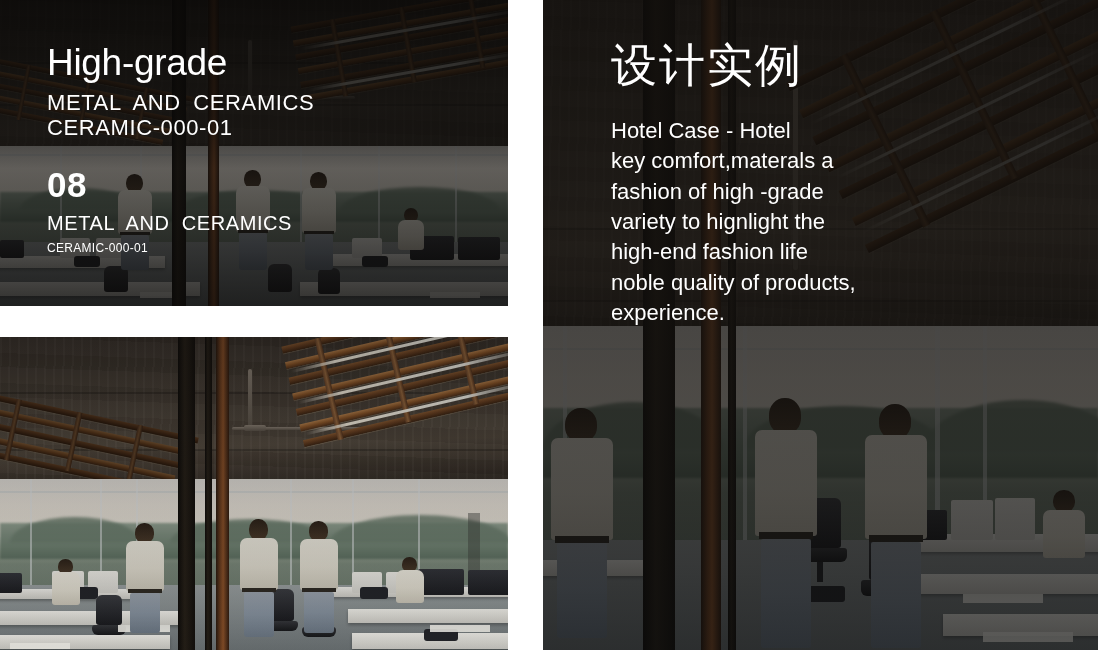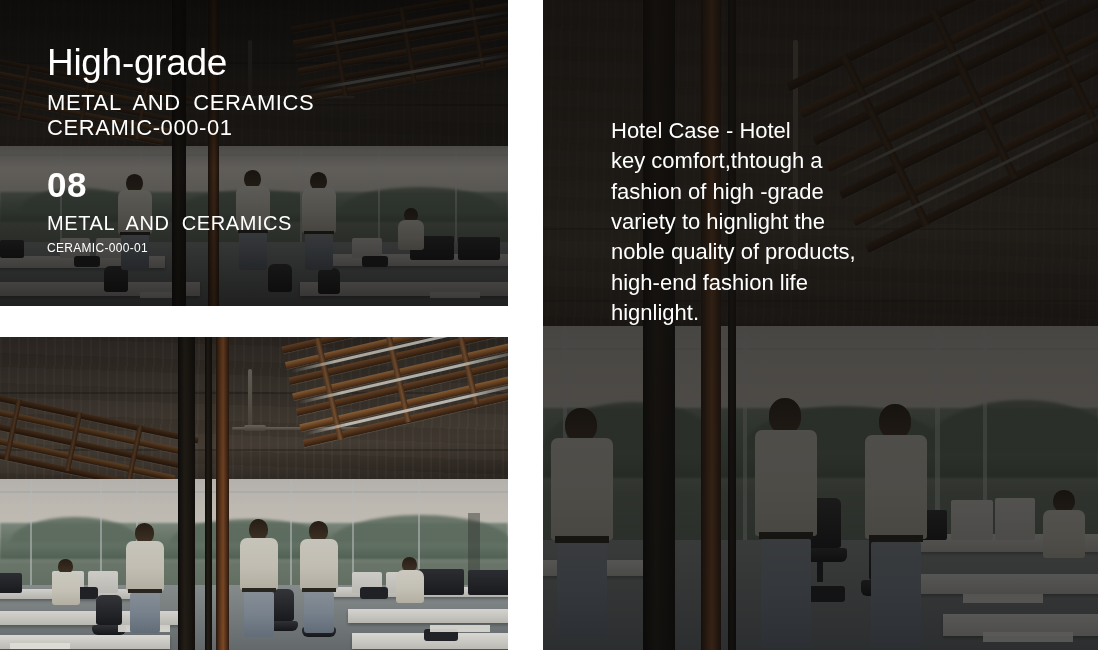--- a/index.html
+++ b/index.html
@@ -463,24 +463,25 @@
       <div class="p-belt" style="left:4px; top:131px; width:54px; height:7px;"></div>
       <div class="p-pants" style="left:6px; top:138px; width:50px; height:106px;"></div>
     </div>
 
     <div class="column" style="left:100px; width:32px;"></div>
     <div class="column wood" style="left:158px; width:20px;"></div>
     <div class="column" style="left:185px; width:8px;"></div>
 
     <div class="tint tint-right"></div>
 
+    <div class="txt t-cn" style="left:68px; top:42px;">设计实例</div>
     <div class="txt t-body" style="left:68px; top:116px;">
       <div>Hotel Case - Hotel</div>
-      <div>key comfort,thtough a</div>
+      <div>key comfort,materals a</div>
       <div>fashion of high -grade</div>
       <div>variety to hignlight the</div>
+      <div>high-end fashion life</div>
       <div>noble quality of products,</div>
-      <div>high-end fashion life</div>
-      <div>hignlight.</div>
+      <div>experience.</div>
     </div>
   </div>
 
 </div>
 
 </body></html>

